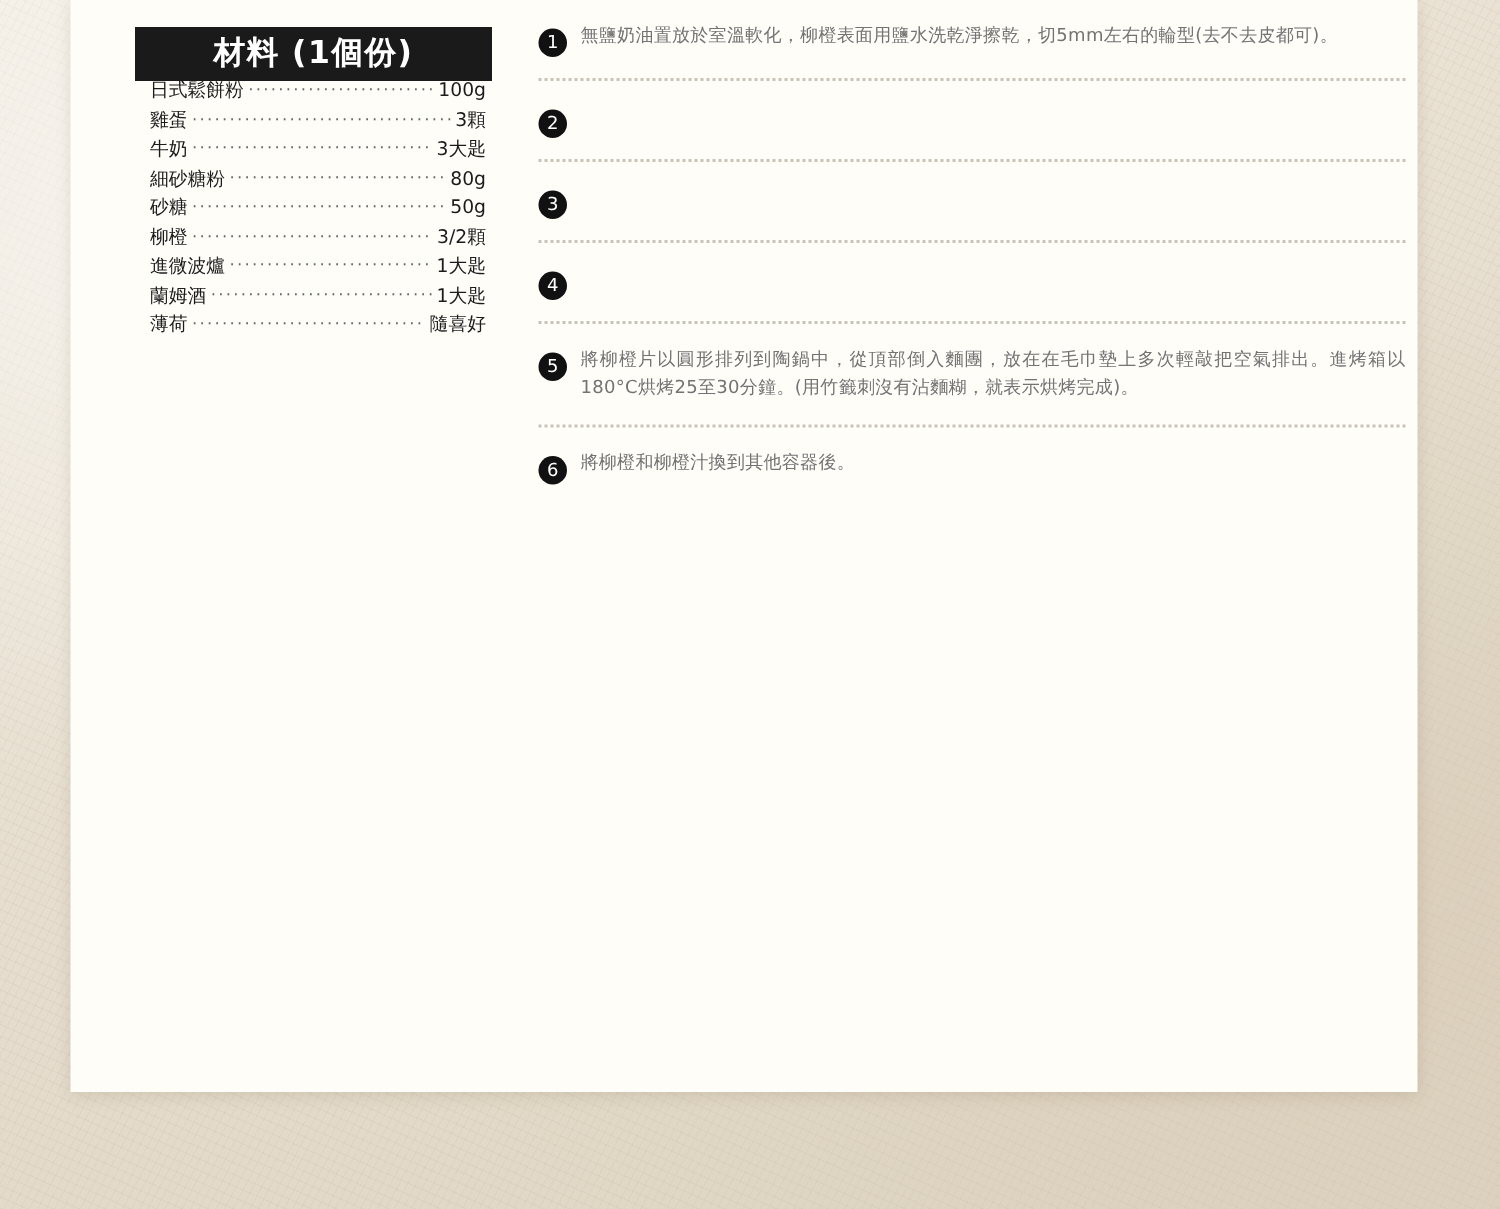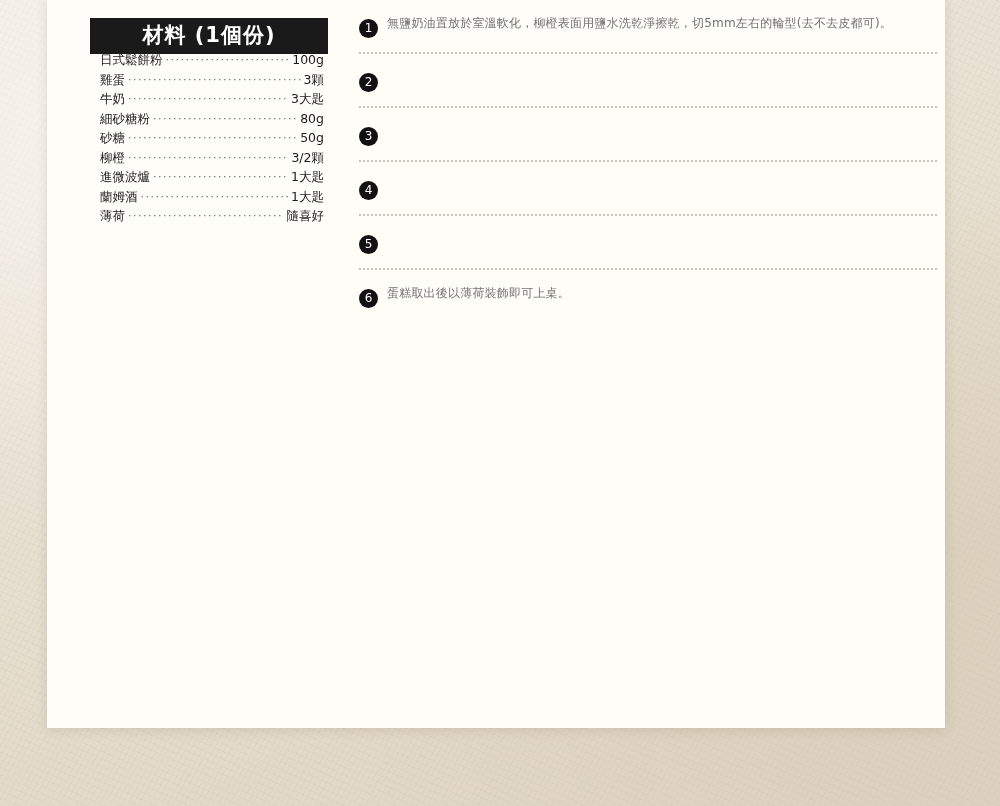--- a/index.html
+++ b/index.html
@@ -212,24 +212,25 @@
       </div>
       <div class="divider"></div>
 
       <div class="step">
         <div class="step-num">4</div>
       </div>
       <div class="divider"></div>
 
       <div class="step">
         <div class="step-num">5</div>
+        <div class="step-text">將柳橙片以圓形排列到陶鍋中，從頂部倒入麵團，放在在毛巾墊上多次輕敲把空氣排出。進烤箱以180°C烘烤25至30分鐘。(用竹籤刺沒有沾麵糊，就表示烘烤完成)。</div>
       </div>
       <div class="divider"></div>
 
       <div class="step">
         <div class="step-num">6</div>
-        <div class="step-text">蛋糕取出後以薄荷裝飾即可上桌。</div>
+        <div class="step-text">將柳橙和柳橙汁換到其他容器後。</div>
       </div>
 
     </div>
 
   </div>
 </div>
 
 </body></html>

